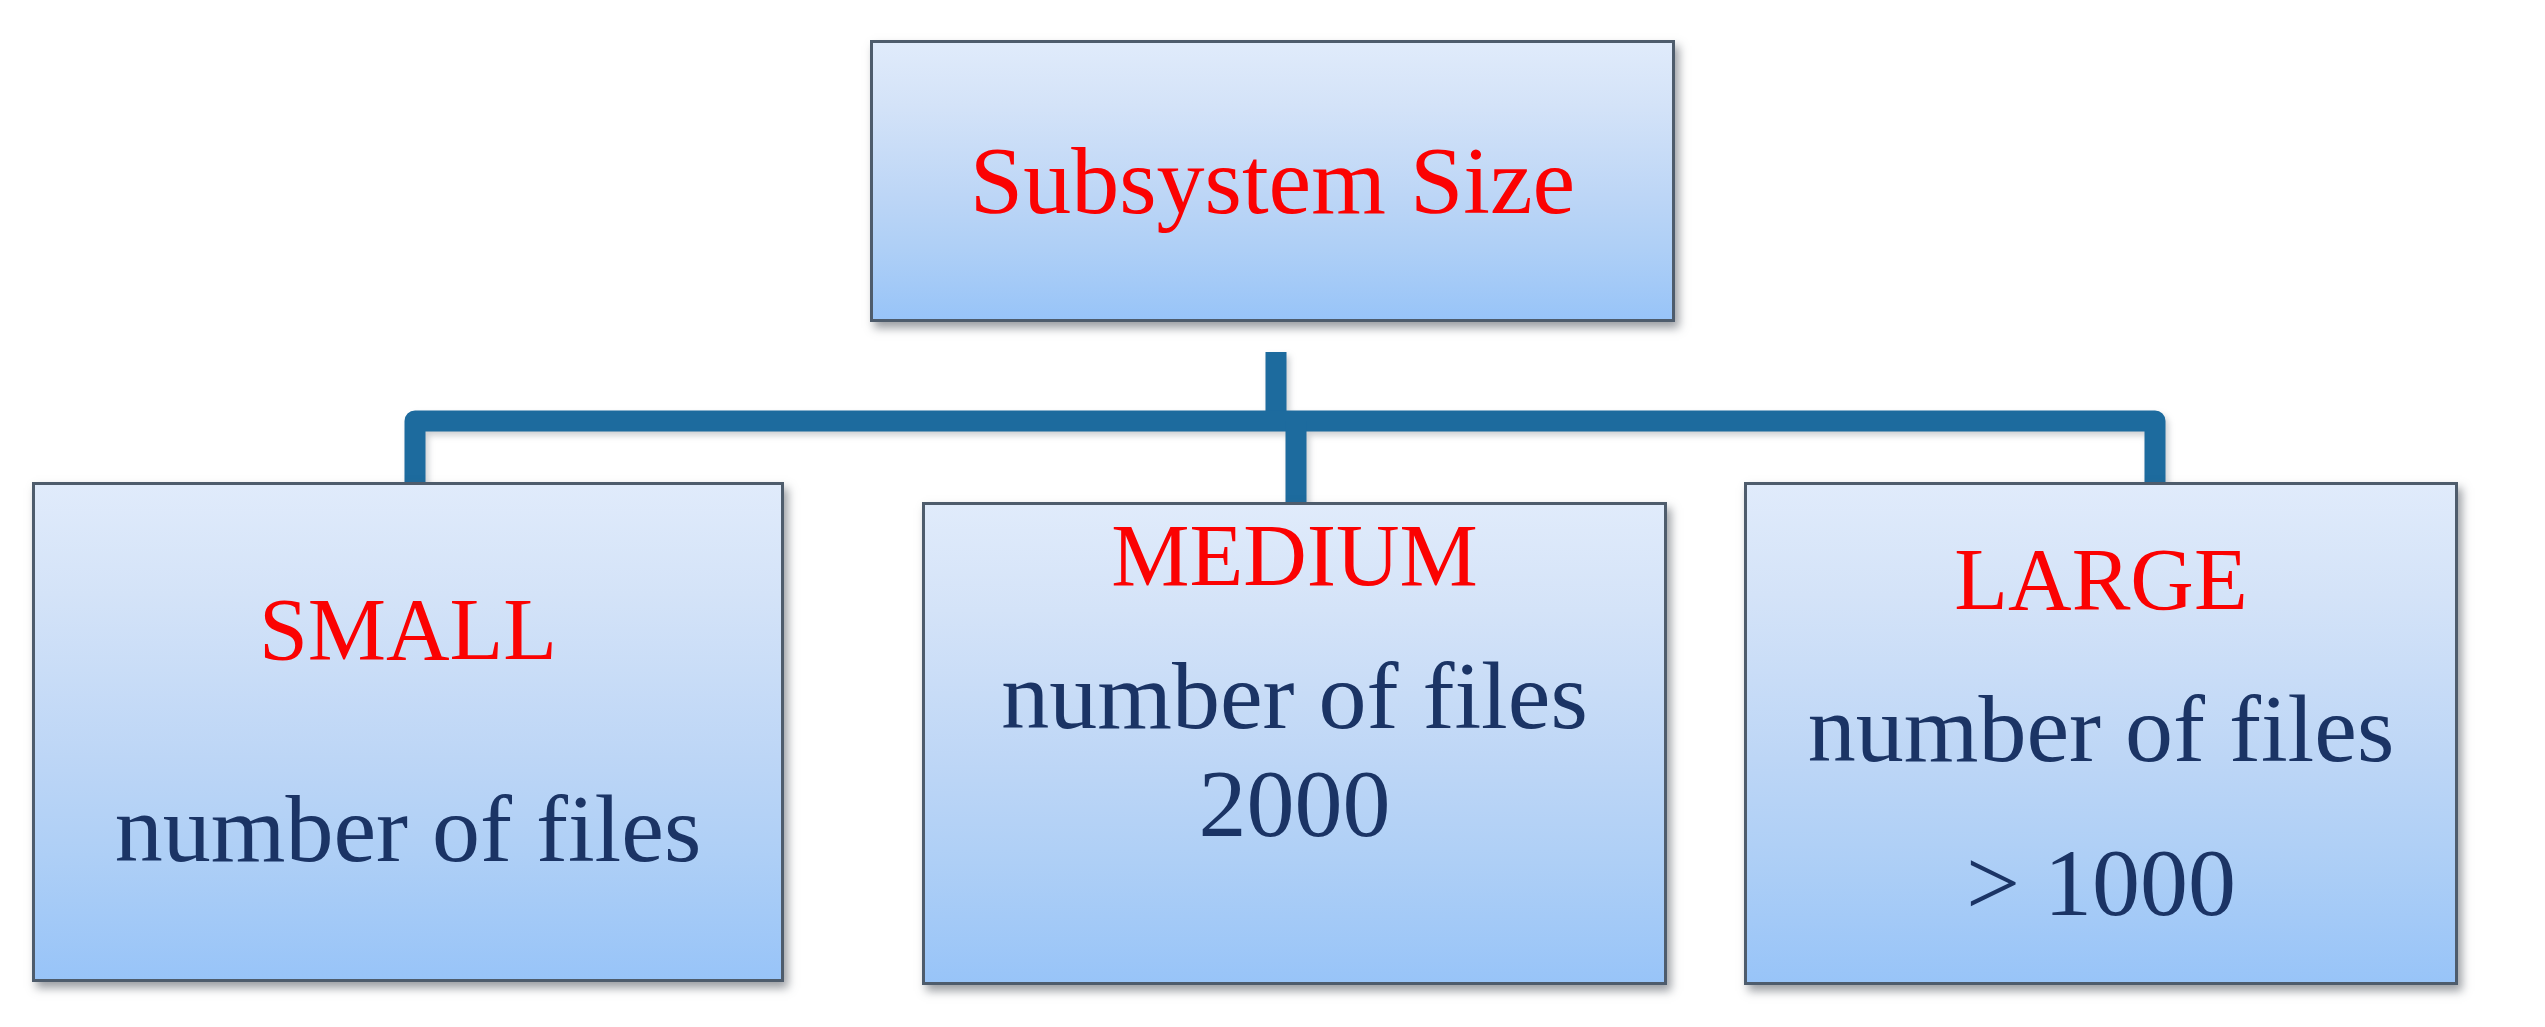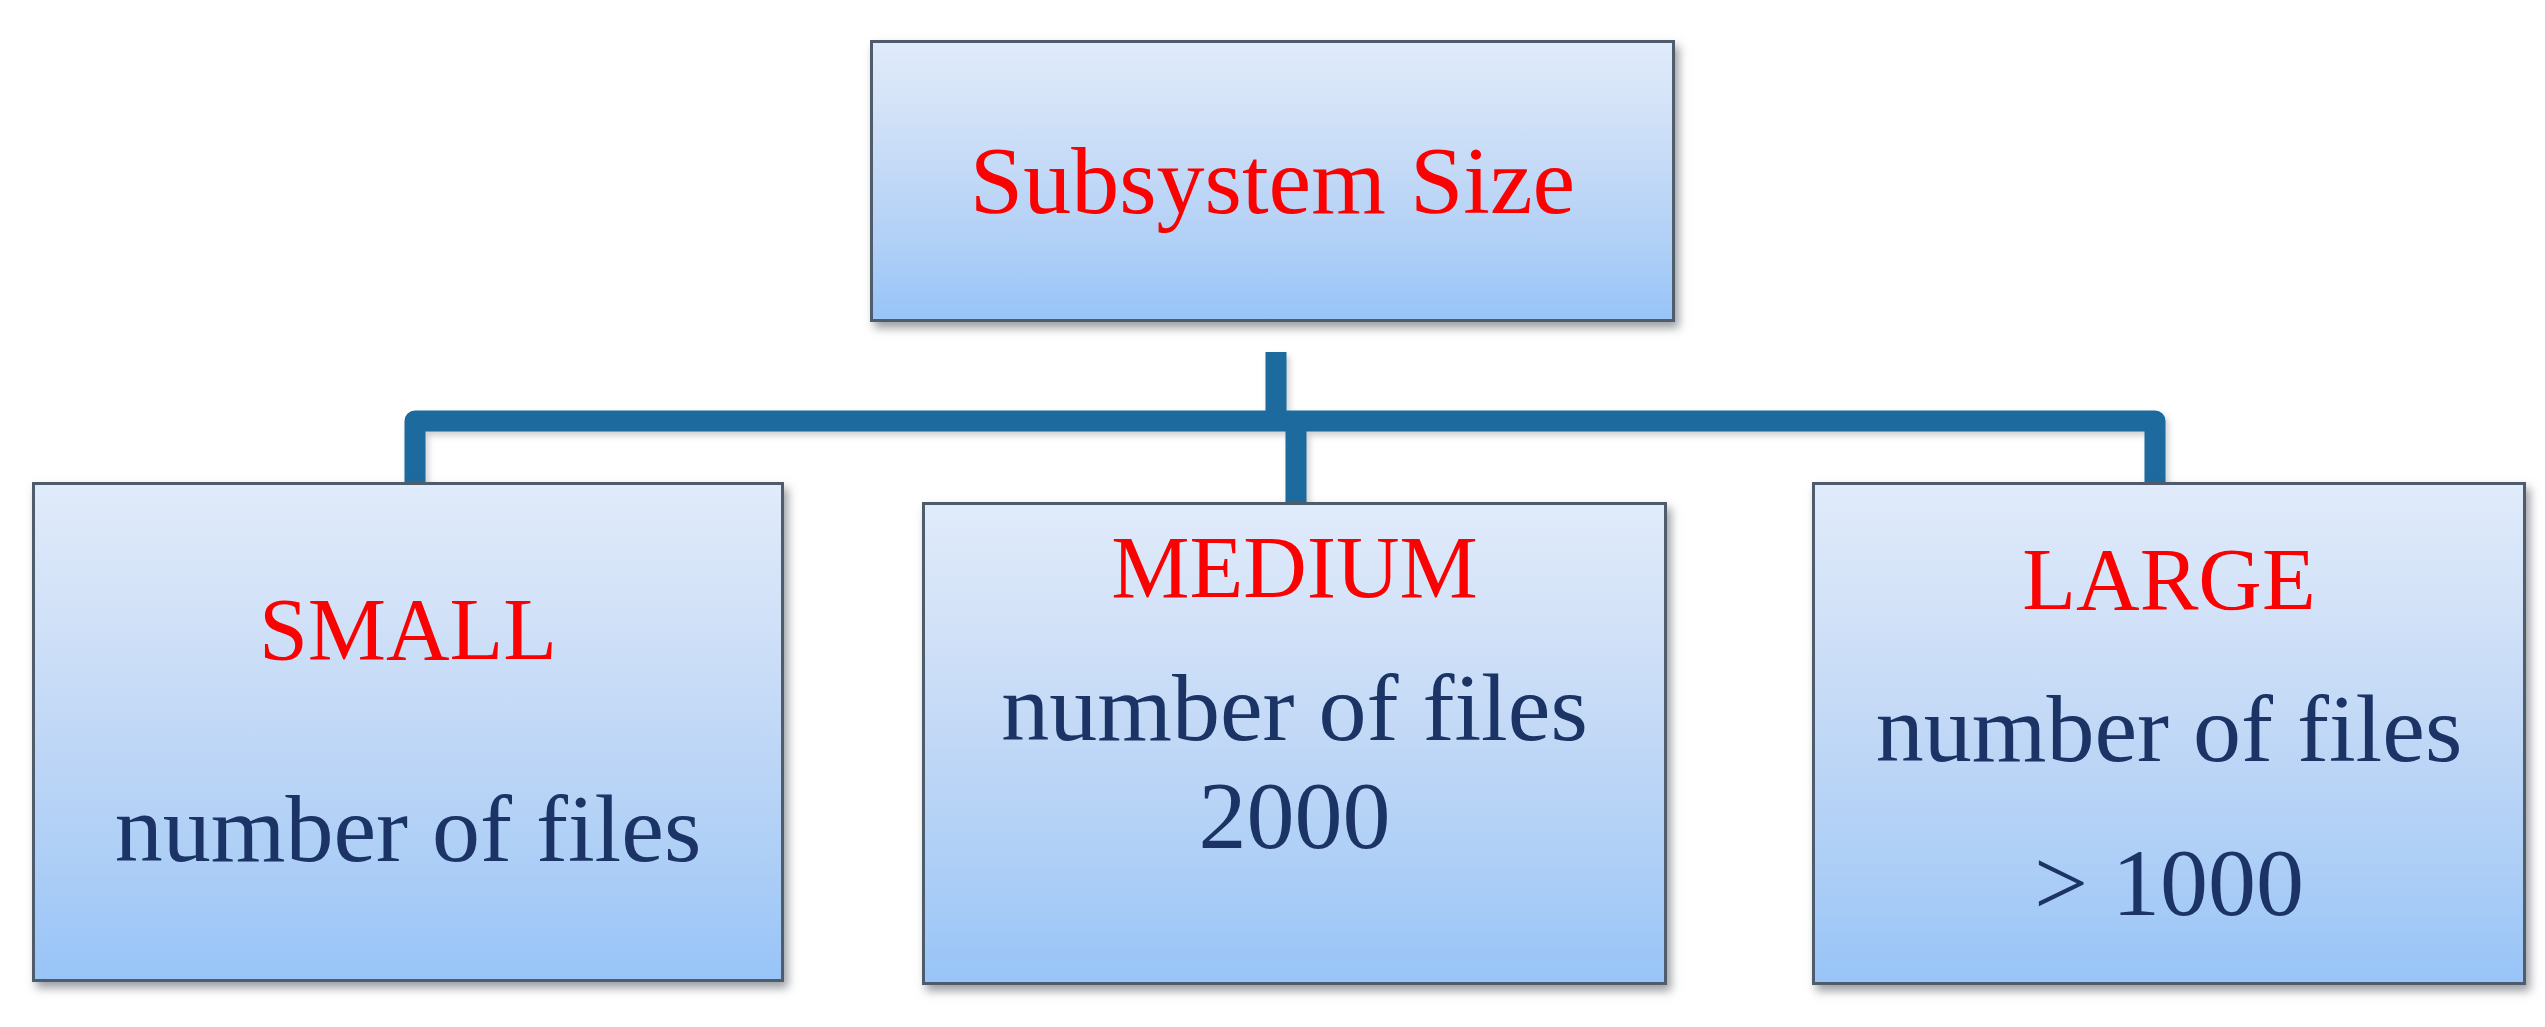--- a/index.html
+++ b/index.html
@@ -60,24 +60,23 @@
   }
   .node-small {
     left: 32px; top: 482px;
     width: 752px; height: 500px;
     justify-content: space-evenly;
   }
   .node-medium {
     left: 922px; top: 502px;
     width: 745px; height: 483px;
     justify-content: flex-start;
-    padding-top: 12px;
   }
   .node-large {
-    left: 1812px; top: 482px;
+    left: 1744px; top: 482px;
     width: 714px; height: 503px;
     justify-content: space-evenly;
   }
 
   .node-title {
     font-size: 96px;
     color: var(--header-text, #fb0202);
     line-height: 1.1;
     white-space: nowrap;
   }

